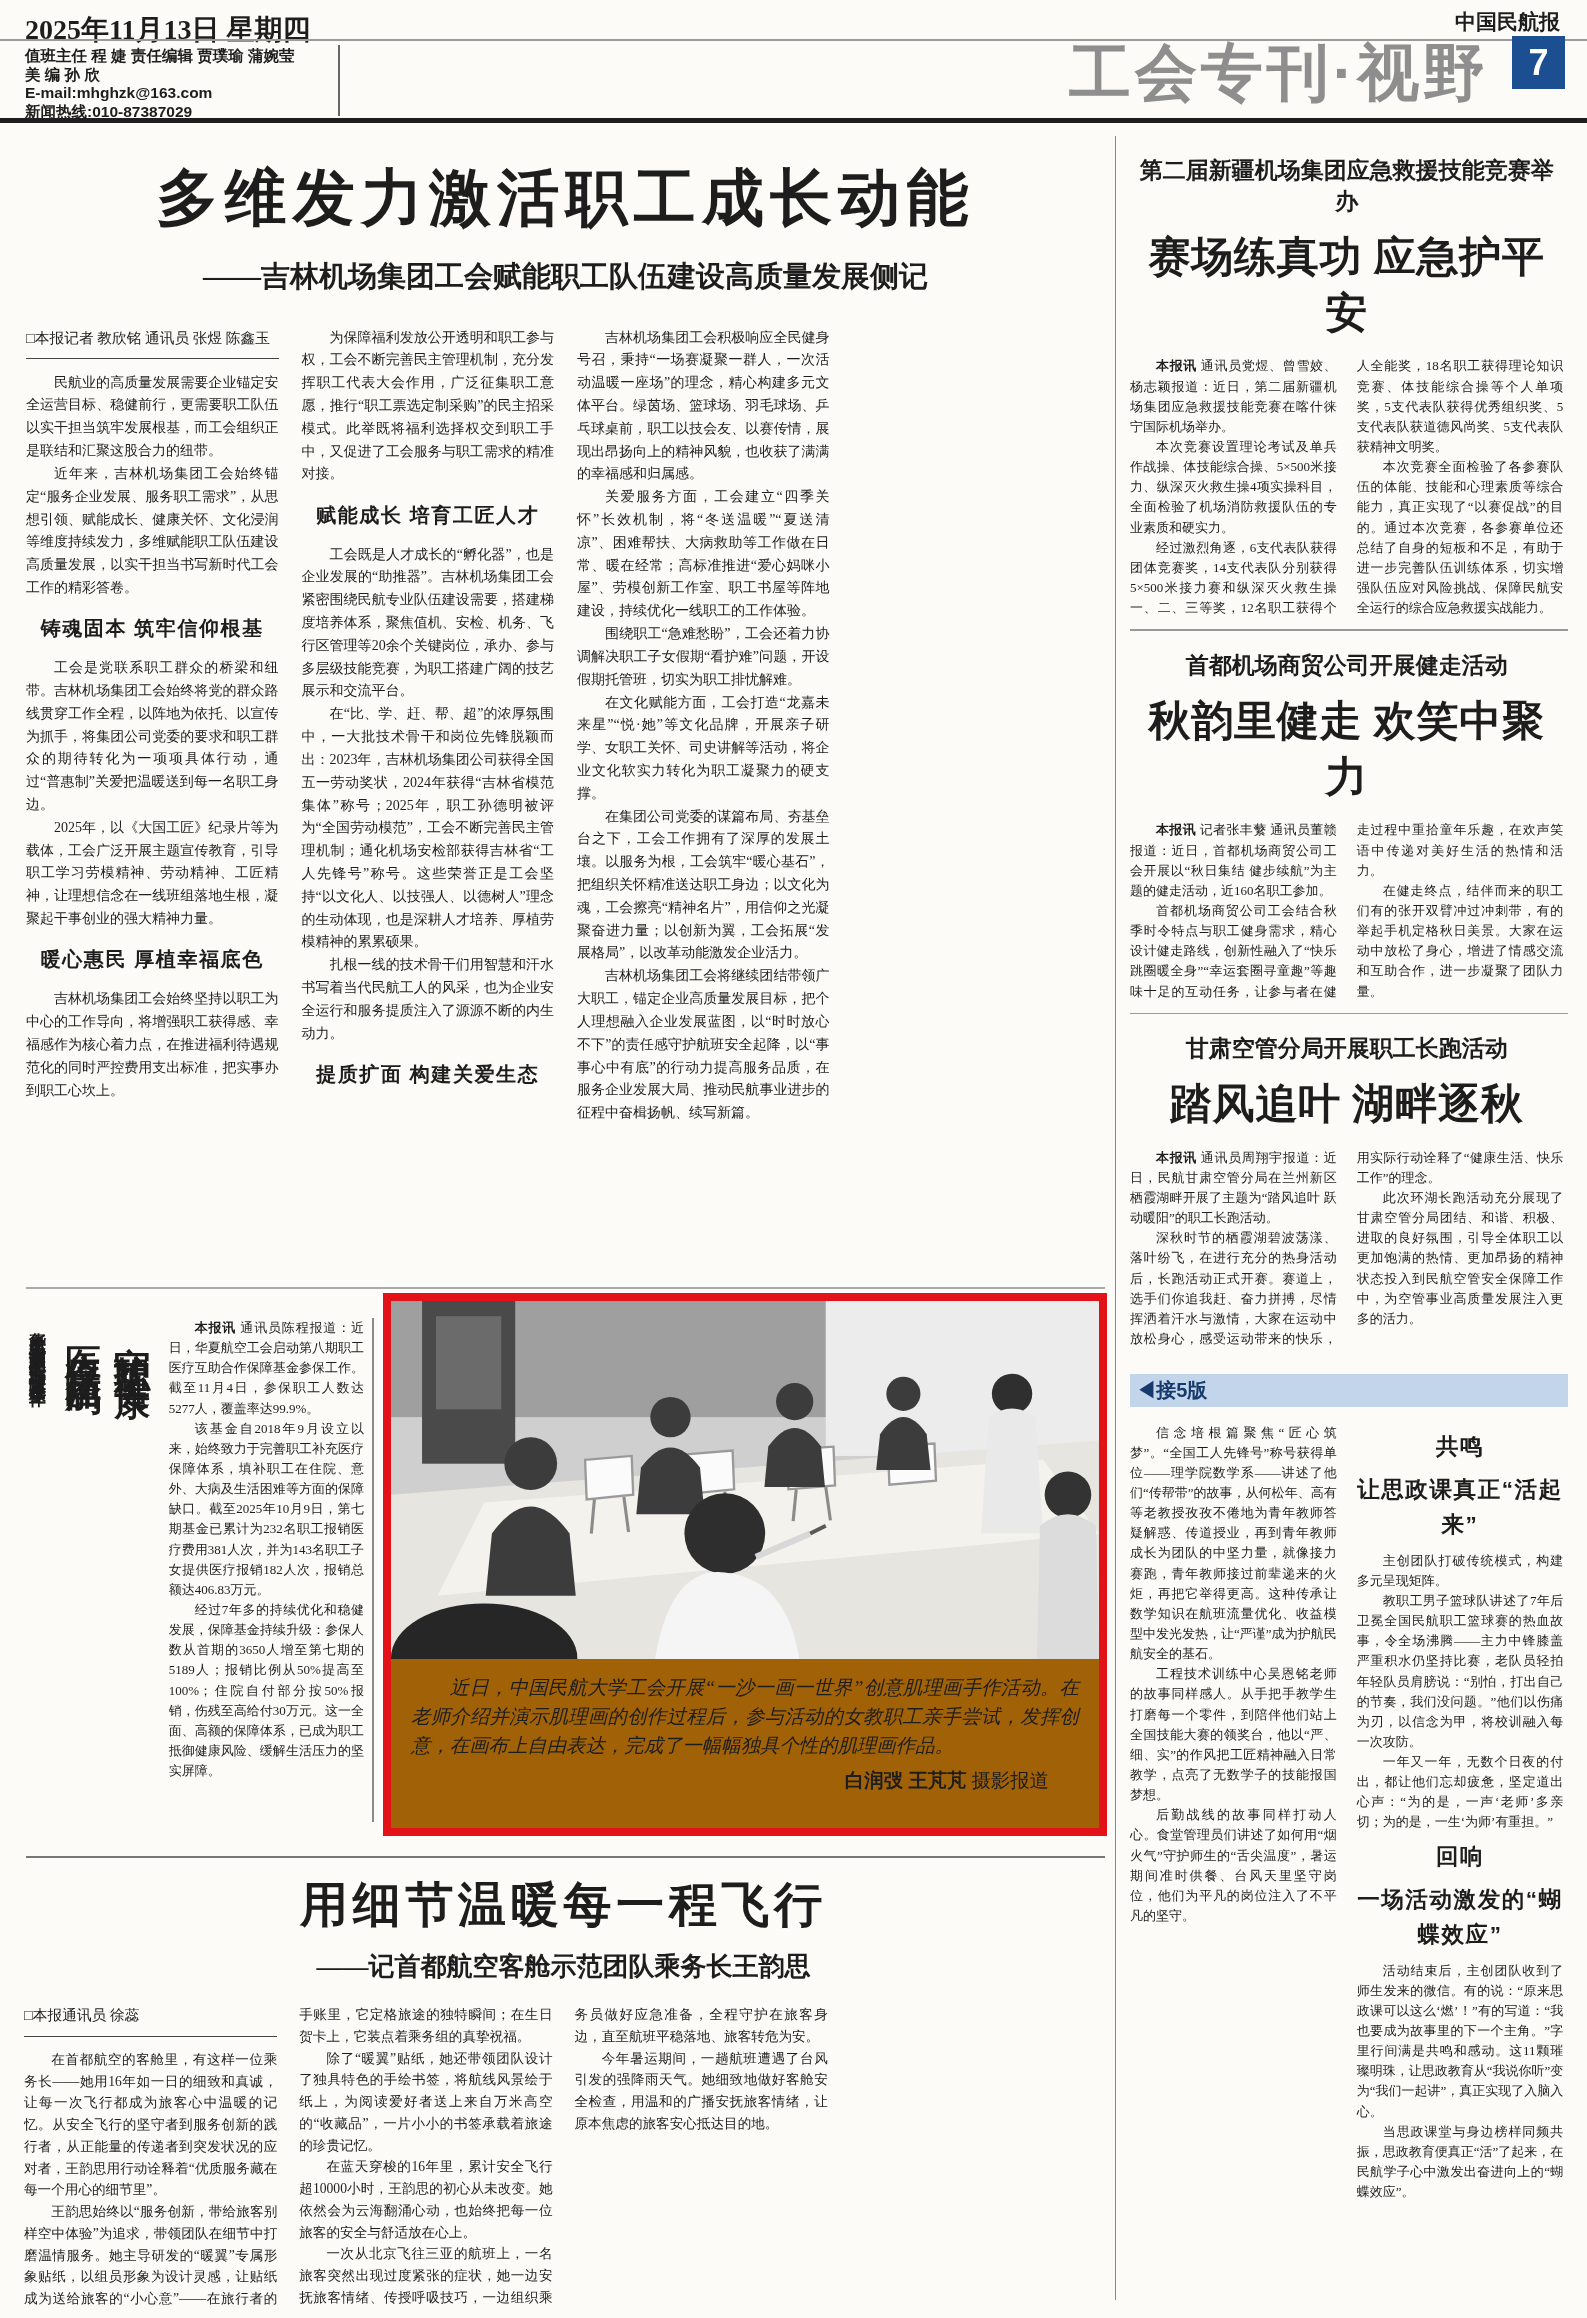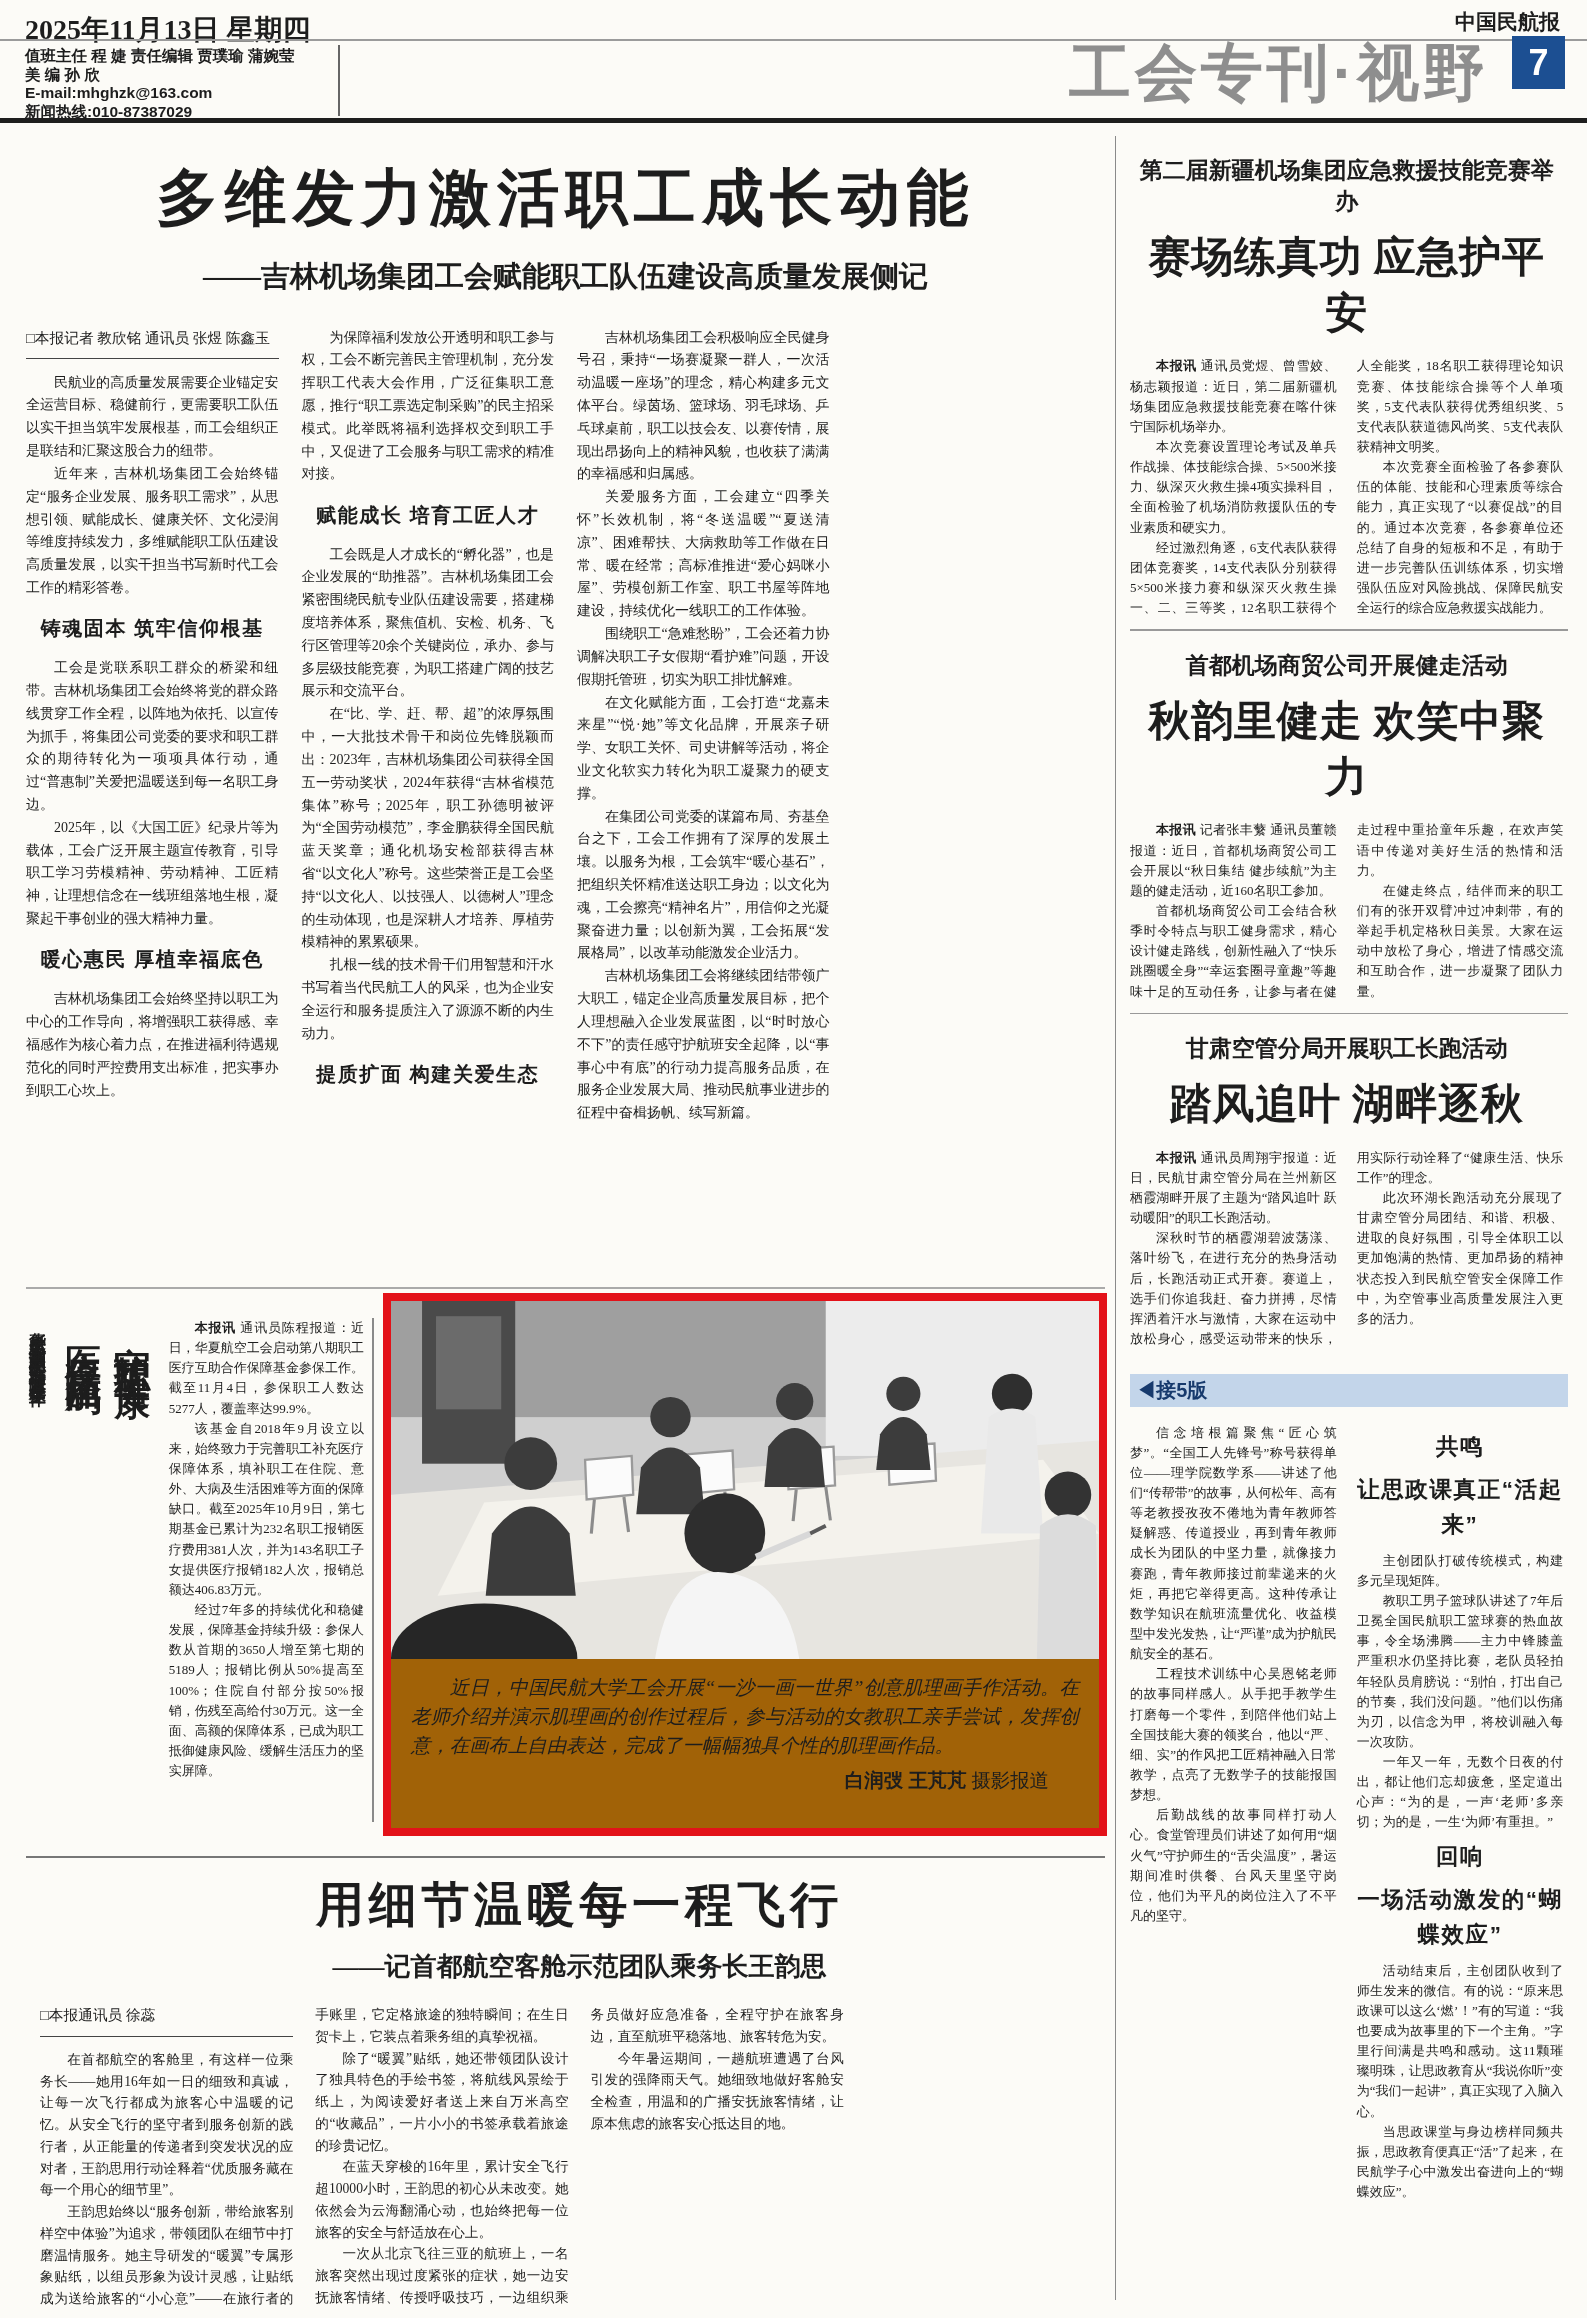--- a/index.html
+++ b/index.html
@@ -53,21 +53,21 @@
   
   .photo-wrap{position:absolute;left:383px;top:1293px;width:724px;height:543px;border:8.5px solid #e31219;
               background:#a16207;box-sizing:border-box;}
   .photo-svg{width:100%;height:358px;display:block;background:#d9d9d9;}
   .caption{padding:14px 20px 0;font-style:italic;font-size:19.4px;line-height:1.5;text-align:justify;text-indent:2em;}
   .credit{text-align:right;padding:6.2px 50px 0 0;font-size:19.4px;}
   .credit b{font-style:normal;font-family:"Liberation Sans",sans-serif;}
   
   .hline-bottom{position:absolute;left:26px;top:1856px;width:1079px;height:1.6px;background:#777;}
   .hline-mid{position:absolute;left:26px;top:1287px;width:1079px;height:1.6px;background:#aaa;}
-  .bottom-art{position:absolute;left:40px;top:1865px;width:1079px;height:448px;overflow:hidden;}
+  .bottom-art{position:absolute;left:24px;top:1865px;width:1079px;height:448px;overflow:hidden;}
   .bottom-headline{margin:7.8px 0 0;text-align:center;font-size:48px;font-weight:bold;letter-spacing:4.7px;}
   .bottom-subtitle{margin:12.4px 0 0;text-align:center;font-size:26px;font-weight:bold;}
   .bbody{margin-top:20px;column-count:4;column-gap:22px;column-fill:auto;height:310px;
          font-size:13.6px;line-height:1.6;text-align:justify;}
 </style>
 </head>
 <body>
 
 <div id="page">
 
@@ -94,21 +94,21 @@
           <p class="para">民航业的高质量发展需要企业锚定安全运营目标、稳健前行，更需要职工队伍以实干担当筑牢发展根基，而工会组织正是联结和汇聚这股合力的纽带。</p>
           <p class="para">近年来，吉林机场集团工会始终锚定“服务企业发展、服务职工需求”，从思想引领、赋能成长、健康关怀、文化浸润等维度持续发力，多维赋能职工队伍建设高质量发展，以实干担当书写新时代工会工作的精彩答卷。</p>
           <h4 class="subhead">铸魂固本  筑牢信仰根基</h4>
           <p class="para">工会是党联系职工群众的桥梁和纽带。吉林机场集团工会始终将党的群众路线贯穿工作全程，以阵地为依托、以宣传为抓手，将集团公司党委的要求和职工群众的期待转化为一项项具体行动，通过“普惠制”关爱把温暖送到每一名职工身边。</p>
           <p class="para">2025年，以《大国工匠》纪录片等为载体，工会广泛开展主题宣传教育，引导职工学习劳模精神、劳动精神、工匠精神，让理想信念在一线班组落地生根，凝聚起干事创业的强大精神力量。</p>
           <h4 class="subhead">暖心惠民  厚植幸福底色</h4>
           <p class="para">吉林机场集团工会始终坚持以职工为中心的工作导向，将增强职工获得感、幸福感作为核心着力点，在推进福利待遇规范化的同时严控费用支出标准，把实事办到职工心坎上。</p>
           <p class="para">为保障福利发放公开透明和职工参与权，工会不断完善民主管理机制，充分发挥职工代表大会作用，广泛征集职工意愿，推行“职工票选定制采购”的民主招采模式。此举既将福利选择权交到职工手中，又促进了工会服务与职工需求的精准对接。</p>
           <h4 class="subhead">赋能成长  培育工匠人才</h4>
           <p class="para">工会既是人才成长的“孵化器”，也是企业发展的“助推器”。吉林机场集团工会紧密围绕民航专业队伍建设需要，搭建梯度培养体系，聚焦值机、安检、机务、飞行区管理等20余个关键岗位，承办、参与多层级技能竞赛，为职工搭建广阔的技艺展示和交流平台。</p>
-          <p class="para">在“比、学、赶、帮、超”的浓厚氛围中，一大批技术骨干和岗位先锋脱颖而出：2023年，吉林机场集团公司获得全国五一劳动奖状，2024年获得“吉林省模范集体”称号；2025年，职工孙德明被评为“全国劳动模范”，李金鹏获得全国民航蓝天奖章；通化机场安检部获得吉林省“以文化人”称号。这些荣誉正是工会坚持“以文化人、以技强人、以德树人”理念的生动体现，也是深耕人才培养、厚植劳模精神的累累硕果。</p>
+          <p class="para">在“比、学、赶、帮、超”的浓厚氛围中，一大批技术骨干和岗位先锋脱颖而出：2023年，吉林机场集团公司获得全国五一劳动奖状，2024年获得“吉林省模范集体”称号；2025年，职工孙德明被评为“全国劳动模范”，工会不断完善民主管理机制；通化机场安检部获得吉林省“工人先锋号”称号。这些荣誉正是工会坚持“以文化人、以技强人、以德树人”理念的生动体现，也是深耕人才培养、厚植劳模精神的累累硕果。</p>
           <p class="para">扎根一线的技术骨干们用智慧和汗水书写着当代民航工人的风采，也为企业安全运行和服务提质注入了源源不断的内生动力。</p>
           <h4 class="subhead">提质扩面  构建关爱生态</h4>
           <p class="para">吉林机场集团工会积极响应全民健身号召，秉持“一场赛凝聚一群人，一次活动温暖一座场”的理念，精心构建多元文体平台。绿茵场、篮球场、羽毛球场、乒乓球桌前，职工以技会友、以赛传情，展现出昂扬向上的精神风貌，也收获了满满的幸福感和归属感。</p>
           <p class="para">关爱服务方面，工会建立“四季关怀”长效机制，将“冬送温暖”“夏送清凉”、困难帮扶、大病救助等工作做在日常、暖在经常；高标准推进“爱心妈咪小屋”、劳模创新工作室、职工书屋等阵地建设，持续优化一线职工的工作体验。</p>
           <p class="para">围绕职工“急难愁盼”，工会还着力协调解决职工子女假期“看护难”问题，开设假期托管班，切实为职工排忧解难。</p>
           <p class="para">在文化赋能方面，工会打造“龙嘉未来星”“悦·她”等文化品牌，开展亲子研学、女职工关怀、司史讲解等活动，将企业文化软实力转化为职工凝聚力的硬支撑。</p>
           <p class="para">在集团公司党委的谋篇布局、夯基垒台之下，工会工作拥有了深厚的发展土壤。以服务为根，工会筑牢“暖心基石”，把组织关怀精准送达职工身边；以文化为魂，工会擦亮“精神名片”，用信仰之光凝聚奋进力量；以创新为翼，工会拓展“发展格局”，以改革动能激发企业活力。</p>
           <p class="para">吉林机场集团工会将继续团结带领广大职工，锚定企业高质量发展目标，把个人理想融入企业发展蓝图，以“时时放心不下”的责任感守护航班安全起降，以“事事心中有底”的行动力提高服务品质，在服务企业发展大局、推动民航事业进步的征程中奋楫扬帆、续写新篇。</p>
         </div>
     </div>

